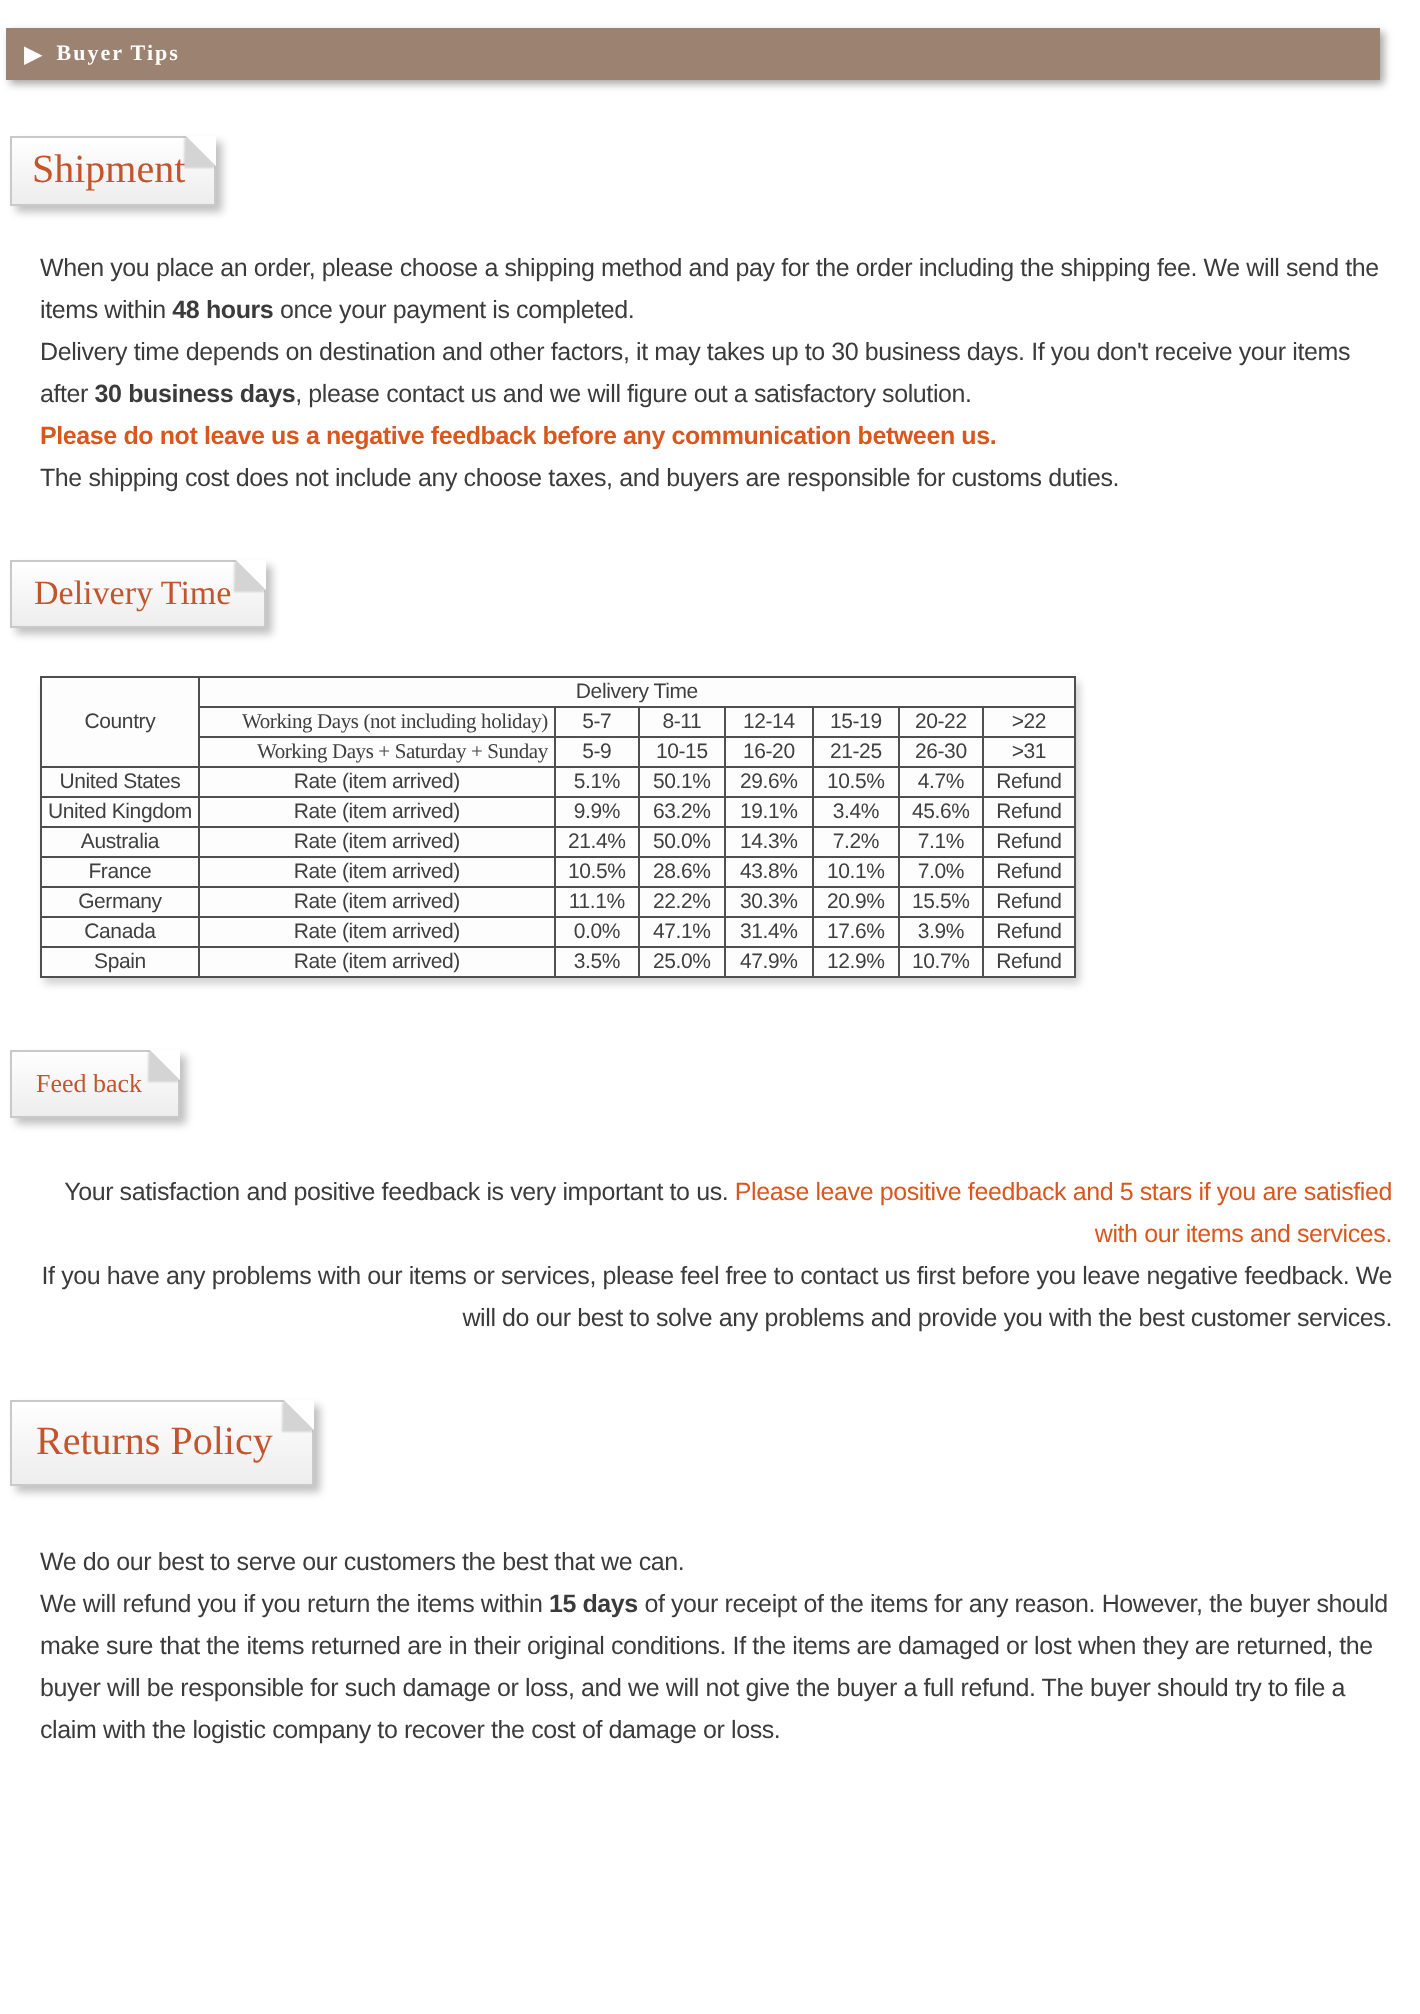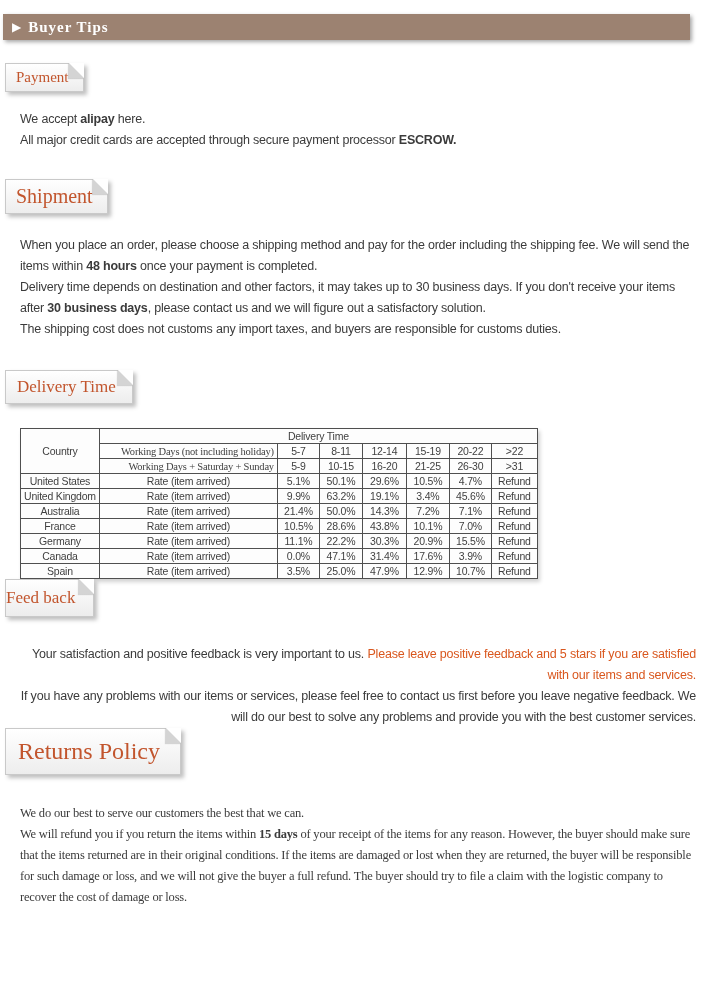--- a/index.html
+++ b/index.html
@@ -25,21 +25,21 @@
     height:26px;
     background:var(--bar-bg);
     color:#ffffff;
     display:flex;align-items:center;
     padding-left:9px;
     box-shadow:2px 2px 4px rgba(0,0,0,.35);
   }
   .title-bar .tri{font-size:12px;line-height:1;margin-right:7px;}
   .title-bar .title-text{
     font-family:"Liberation Serif",serif;
-    font-weight:bold;font-size:15px;letter-spacing:1px;
+    font-weight:bold;font-size:11px;letter-spacing:1px;
   }
 
   
   .note{
     position:relative;
     display:inline-block;
     margin-left:5px;
     background:linear-gradient(#ffffff,#ededed);
     border:1px solid #c9c9c9;
     box-shadow:3px 3px 4px rgba(0,0,0,.25);
@@ -51,28 +51,28 @@
     position:absolute;top:-1px;right:-1px;
     width:0;height:0;
     border-style:solid;
     border-width:0 15px 15px 0;
     border-color:#ffffff #ffffff #d4d4d4 #d4d4d4;
     box-shadow:-1px 1px 1px rgba(0,0,0,.15);
   }
   .n-payment {margin-top:23px;font-size:15px;padding:5px 14px 5px 10px;}
   .n-shipment{margin-top:28px;font-size:20px;padding:5px 14px 5px 10px;}
   .n-delivery{margin-top:30px;font-size:17px;padding:6px 16px 6px 11px;}
-  .n-feedback{font-size:17px;padding:8px 18px 8px 0;}
-  .n-returns {font-size:24px;padding:9px 20px 9px 12px;text-align:center;}
+  .n-feedback{margin-top:36px;font-size:13px;padding:8px 18px 8px 12px;}
+  .n-returns {margin-top:30px;font-size:20px;padding:9px 20px 9px 12px;text-align:center;}
 
   
   .body{margin:17px 14px 0 20px;}
   .m-ship{margin-top:21px;}
   .m-feed{margin-top:27px;text-align:right;}
-  .m-ret {margin-top:28px;font-family:Liberation Serif, serif;}
+  .m-ret {margin-top:28px;}
   p.line{
     margin:0;
     font-size:12.5px;
     letter-spacing:-0.2px;
     line-height:21px;
   }
   .b{font-weight:bold;}
   .c-orange{color:var(--orange);}
 
   
@@ -98,38 +98,30 @@
 </head>
 <body>
 
 <div class="page">
 
   <header class="title-bar">
     <span class="tri">▶</span>
     <span class="title-text">Buyer  Tips</span>
   </header>
 
-  <section>
-    <div class="note n-payment">
-      <span>Payment</span>
-    </div>
-    <div class="body">
-      <p class="line"><span>We accept </span><span class="b">alipay</span><span> here.</span></p>
-      <p class="line"><span>All major credit cards are accepted through secure payment processor </span><span class="b">ESCROW.</span></p>
-    </div>
-  </section>
 
   <section>
     <div class="note n-shipment">
       <span>Shipment</span>
     </div>
     <div class="body m-ship">
       <p class="line"><span>When you place an order, please choose a shipping method and pay for the order including the shipping fee. We will send the items within </span><span class="b">48 hours</span><span> once your payment is completed.</span></p>
       <p class="line"><span>Delivery time depends on destination and other factors, it may takes up to 30 business days. If you don't receive your items after </span><span class="b">30 business days</span><span>, please contact us and we will figure out a satisfactory solution.</span></p>
-      <p class="line"><span>The shipping cost does not customs any import taxes, and buyers are responsible for customs duties.</span></p>
+      <p class="line"><span class="b c-orange"> Please do not leave us a negative feedback before any communication between us.</span></p>
+      <p class="line"><span>The shipping cost does not include any choose taxes, and buyers are responsible for customs duties.</span></p>
     </div>
   </section>
 
   <section>
     <div class="note n-delivery">
       <span>Delivery Time</span>
     </div>
     <table class="delivery">
       <colgroup>
         <col style="width:74px">

